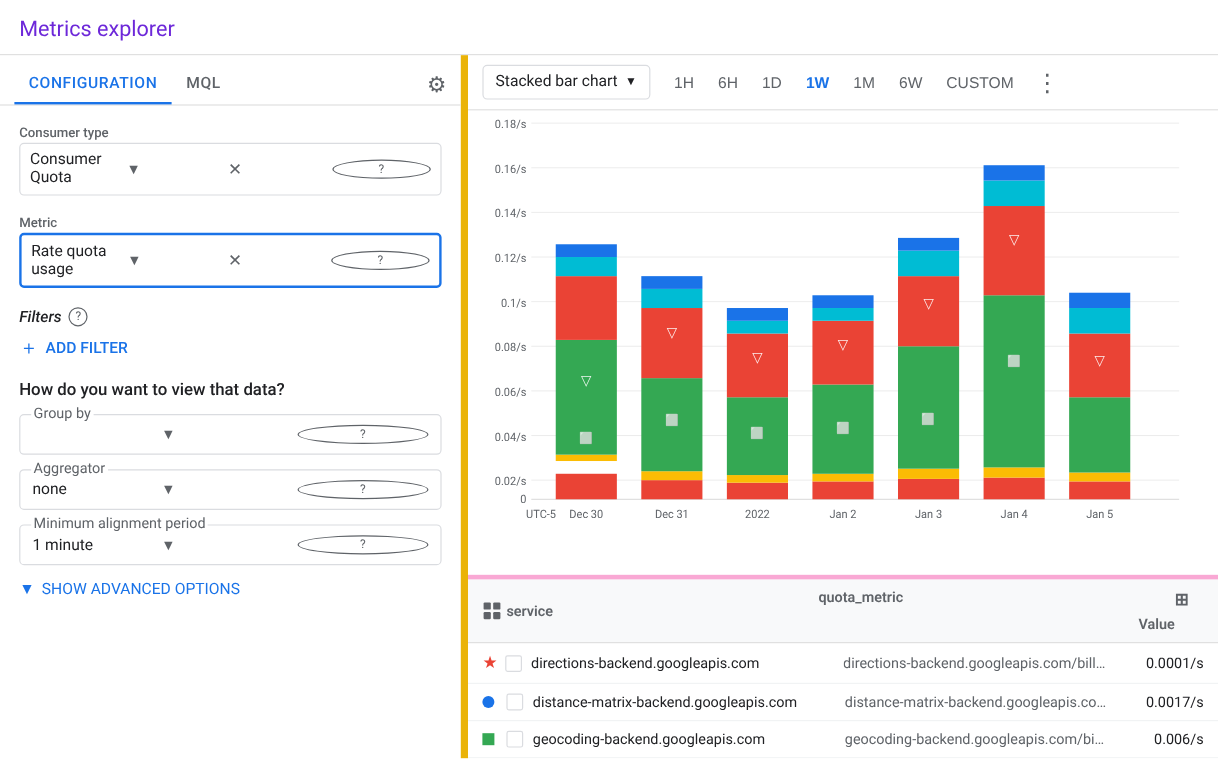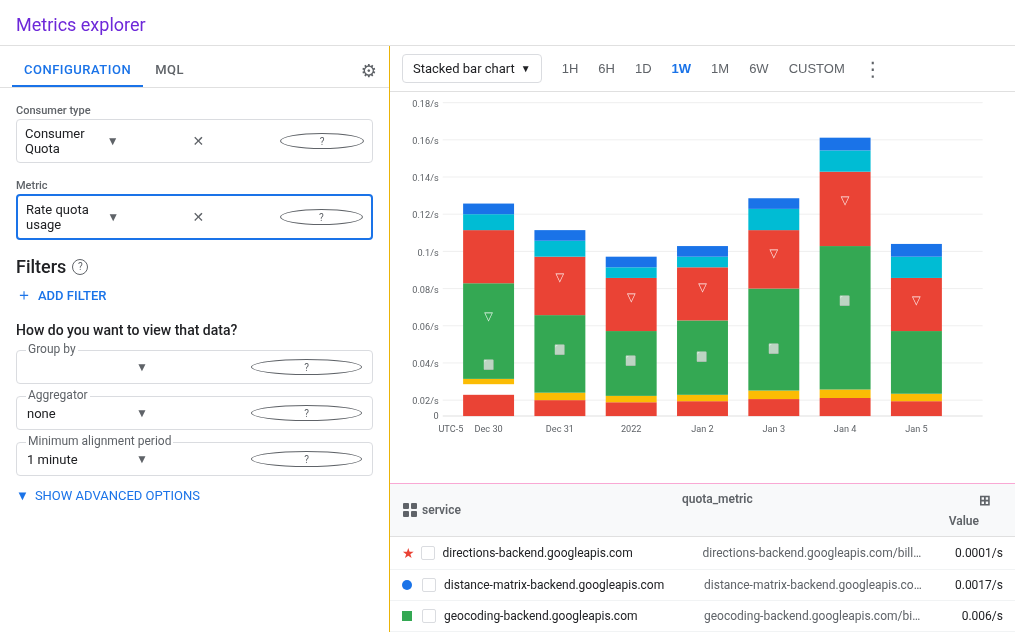--- a/index.html
+++ b/index.html
@@ -3,40 +3,40 @@
   <meta charset="utf-8">
   <style>
     * { box-sizing: border-box; margin: 0; padding: 0; }
     body { font-family: 'Google Sans', Roboto, Arial, sans-serif; font-size: 13px; background: #fff; color: #202124; overflow: hidden; }
 
     .app-header { padding: 14px 16px 10px; font-size: 18px; font-weight: 400; color: #6d28d9; border-bottom: 1px solid #e0e0e0; }
 
     .main-layout { display: flex; height: calc(633px - 47px); }
 
     
-    .left-panel { width: 390px; min-width: 390px; border-right: 1px solid #eab308; padding: 0; overflow-y: auto; }
+    .left-panel { width: 390px; min-width: 390px; border-right: 6px solid #eab308; padding: 0; overflow-y: auto; }
 
     .tabs-row { display: flex; align-items: center; padding: 8px 12px 0; border-bottom: 1px solid #e0e0e0; }
     .tab { padding: 8px 12px; font-size: 13px; font-weight: 500; color: #5f6368; cursor: pointer; border-bottom: 2px solid transparent; letter-spacing: 0.5px; }
     .tab.active { color: #1a73e8; border-bottom: 2px solid #1a73e8; }
     .gear-btn { margin-left: auto; color: #5f6368; cursor: pointer; font-size: 18px; }
 
     .left-content { padding: 16px; }
 
     .field-group { margin-bottom: 16px; }
     .field-label { font-size: 11px; color: #5f6368; margin-bottom: 2px; font-weight: 500; }
     .field-select { display: flex; align-items: center; border: 1px solid #dadce0; border-radius: 4px; padding: 6px 8px; cursor: pointer; }
     .field-select.active { border-color: #1a73e8; border-width: 2px; }
     .field-select span { flex: 1; font-size: 13px; color: #202124; }
     .field-select .arrow-icon { color: #5f6368; margin-right: 4px; font-size: 12px; }
     .field-select .clear-icon { color: #5f6368; margin-right: 6px; font-size: 14px; cursor: pointer; }
     .field-select .help-icon { color: #5f6368; font-size: 14px; border: 1px solid #5f6368; border-radius: 50%; width: 16px; height: 16px; display: flex; align-items: center; justify-content: center; font-size: 10px; }
 
     .filters-row { display: flex; align-items: center; margin-bottom: 8px; }
-    .filters-label { font-size: 18px; font-weight: 500; margin-right: 6px; }
+    .filters-label { font-size: 13px; font-weight: 500; margin-right: 6px; font-style: italic; }
     .add-filter-btn { display: flex; align-items: center; color: #1a73e8; font-size: 13px; font-weight: 500; cursor: pointer; margin-top: 4px; margin-bottom: 16px; }
     .add-filter-btn .plus-icon { margin-right: 6px; font-size: 16px; }
 
     .section-title { font-size: 14px; font-weight: 500; margin-bottom: 12px; margin-top: 4px; }
 
     .select-wrapper { position: relative; margin-bottom: 12px; }
     .select-label { font-size: 12px; color: #5f6368; position: absolute; top: -8px; left: 10px; background: #fff; padding: 0 2px; z-index: 1; }
     .select-box { border: 1px solid #dadce0; border-radius: 4px; padding: 8px 10px; display: flex; align-items: center; cursor: pointer; }
     .select-box span { flex: 1; font-size: 13px; color: #202124; }
     .select-box .arrow { color: #5f6368; font-size: 12px; }
@@ -60,21 +60,21 @@
     .more-btn { color: #5f6368; font-size: 20px; cursor: pointer; margin-left: 6px; }
 
     .interval-badge { margin: 8px 12px; display: inline-block; background: #e8f0fe; color: #1a73e8; border-radius: 12px; padding: 4px 10px; font-size: 12px; }
 
     
     .chart-area { flex: 1; position: relative; padding: 0 12px 0 12px; min-height: 0; }
 
     .chart-svg-container { width: 100%; height: 340px; position: relative; }
 
     
-    .legend-table { border-top: 1px solid #f9a8d4; }
+    .legend-table { border-top: 4px solid #f9a8d4; }
     .legend-header { display: flex; padding: 8px 12px; background: #f8f9fa; border-bottom: 1px solid #e0e0e0; font-size: 12px; font-weight: 600; color: #5f6368; }
     .legend-header .col-service { flex: 0 0 280px; display: flex; align-items: center; gap: 6px; }
     .legend-header .col-quota { flex: 1; }
     .legend-header .col-value { flex: 0 0 80px; text-align: right; margin-top: 22px; }
     .legend-header .col-icon { flex: 0 0 24px; }
     .legend-row { display: flex; align-items: center; padding: 8px 12px; border-bottom: 1px solid #f1f3f4; font-size: 12px; }
     .legend-row .checkbox { width: 14px; height: 14px; border: 1px solid #dadce0; border-radius: 2px; margin-right: 8px; flex-shrink: 0; }
     .legend-row .col-service { flex: 0 0 260px; display: flex; align-items: center; }
     .legend-row .col-quota { flex: 1; color: #5f6368; overflow: hidden; text-overflow: ellipsis; white-space: nowrap; }
     .legend-row .col-value { flex: 0 0 80px; text-align: right; font-size: 12px; }

